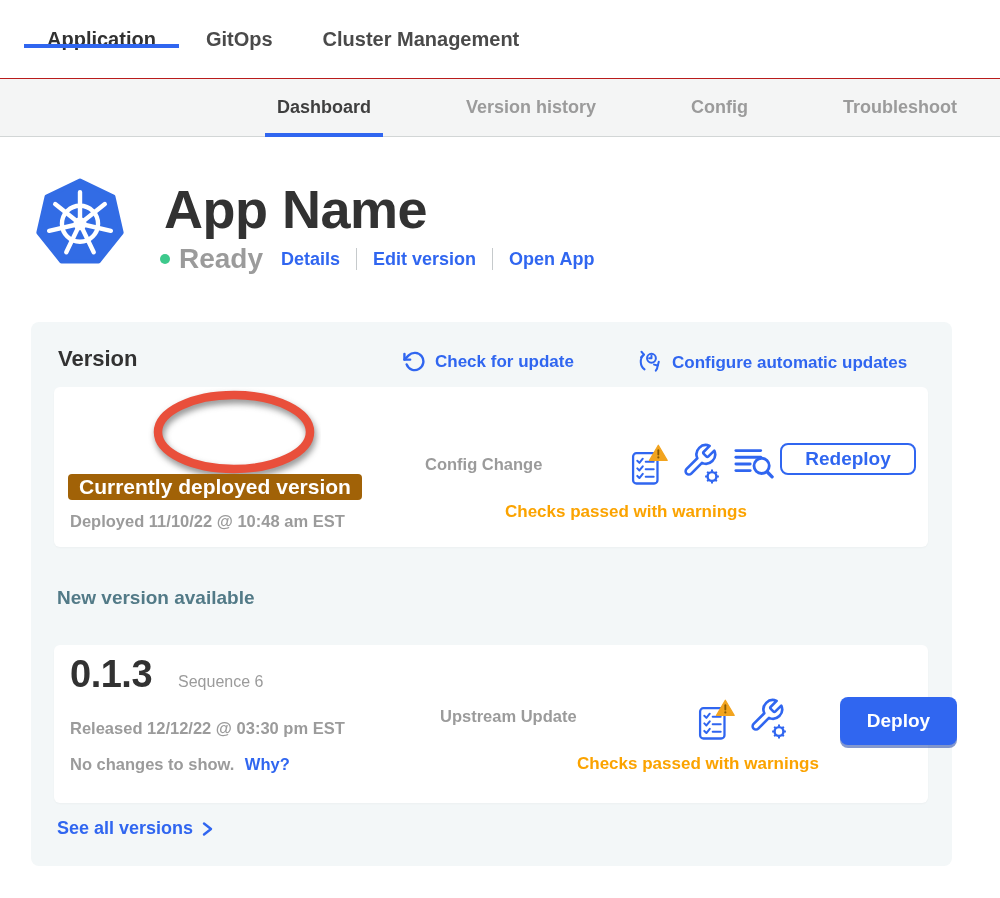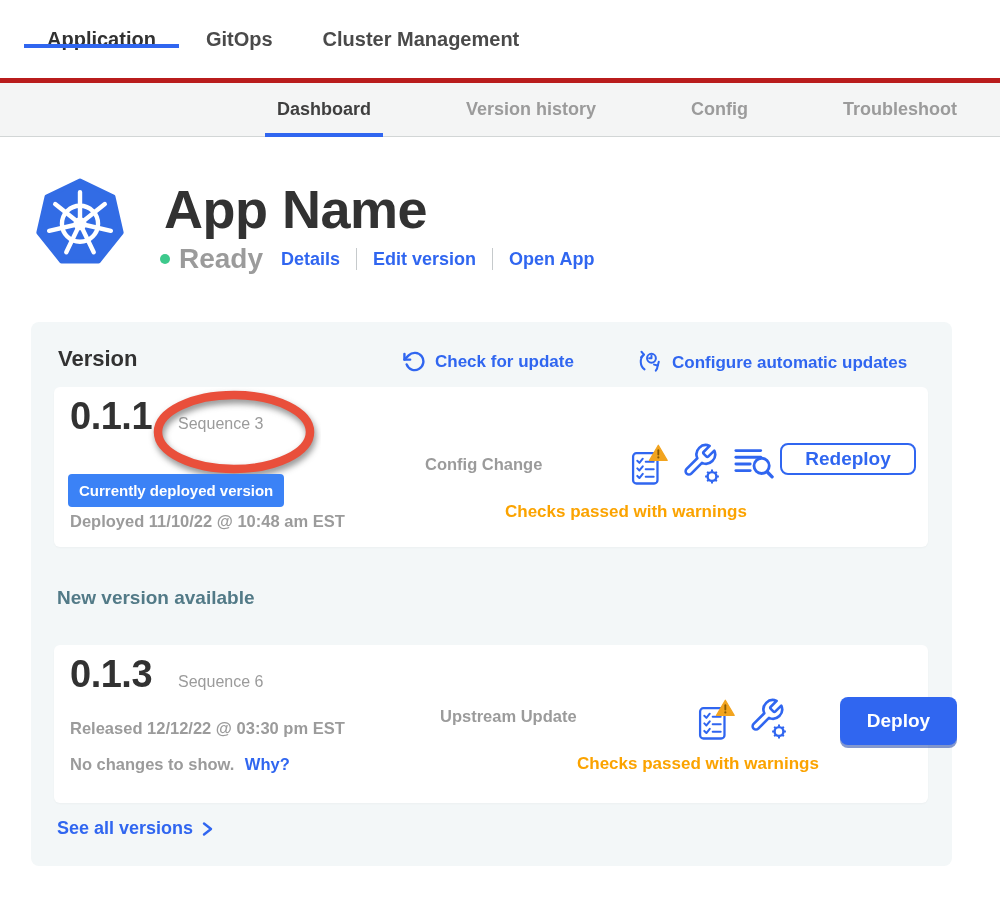--- a/index.html
+++ b/index.html
@@ -7,21 +7,21 @@
   body { font-family: "Liberation Sans", "DejaVu Sans", sans-serif; }
   .page { position: relative; width: 1000px; height: 898px; overflow: hidden; background: #fff; }
 
   
   .topnav { position: absolute; left: 0; top: 0; width: 1000px; height: 78px; background: #fff; display: flex; align-items: center; padding-left: 24px; gap: 4px; }
   .topnav-item { position: relative; display: flex; align-items: center; padding: 0 23px; font-size: 20px; font-weight: bold; color: #4a4a4a; cursor: pointer; }
   .topnav-item.active { color: #323232; }
   .topnav-item.active::after { content: ""; position: absolute; left: 0; right: 0; bottom: 3px; height: 4px; background: #3066f0; }
 
   
-  .subnav { position: absolute; left: 0; top: 78px; width: 1000px; height: 59px; background: #f4f5f5; border-top: 5px solid #b91c1c; border-bottom: 1px solid #d2d6d6; display: flex; align-items: stretch; padding-left: 265px; gap: 71px; }
+  .subnav { position: absolute; left: 0; top: 78px; width: 1000px; height: 59px; background: #f4f5f5; border-top: 1px solid #b91c1c; border-bottom: 1px solid #d2d6d6; display: flex; align-items: stretch; padding-left: 265px; gap: 71px; }
   .subnav-item { position: relative; display: flex; align-items: center; padding: 0 12px; font-size: 18px; font-weight: bold; color: #9b9b9b; white-space: nowrap; cursor: pointer; }
   .subnav-item.active { color: #3f3f3f; }
   .subnav-item.active::after { content: ""; position: absolute; left: 0; right: 0; bottom: -1px; height: 4px; background: #3066f0; }
 
   
   .app-logo { position: absolute; left: 36px; top: 178px; width: 88px; height: 88px; }
   .app-title { position: absolute; left: 164px; top: 178px; font-size: 54px; font-weight: bold; color: #323232; letter-spacing: -0.5px; }
   .status-row { position: absolute; left: 160px; top: 243px; display: flex; align-items: center; }
   .status-dot { width: 10px; height: 10px; border-radius: 50%; background: #3dc98c; margin-right: 9px; }
   .status-text { font-size: 28px; font-weight: bold; color: #9b9b9b; margin-right: 18px; }
@@ -35,21 +35,21 @@
   .icon-link svg { display: block; }
 
   .card { position: absolute; left: 23px; width: 874px; background: #fff; border-radius: 6px; box-shadow: 0 1px 2px rgba(0,0,0,0.03); }
   .card1 { top: 65px; height: 160px; }
   .card2 { top: 323px; height: 158px; }
 
   .ver-row { position: absolute; left: 16px; top: 8px; display: flex; align-items: baseline; }
   .ver-number { font-size: 38px; font-weight: bold; color: #323232; letter-spacing: -0.5px; }
   .ver-seq { font-size: 16px; color: #9b9b9b; margin-left: 26px; }
 
-  .badge-deployed { position: absolute; left: 14px; top: 87px; background: #3b82f6; color: #fff; font-size: 15px; font-weight: bold; padding: 8px 11px; border-radius: 4px; }
+  .badge-deployed { position: absolute; left: 14px; top: 87px; background: #a16207; color: #fff; font-size: 21px; font-weight: bold; padding: 1px 11px; border-radius: 4px; }
   .gray-bold { color: #9b9b9b; font-weight: bold; font-size: 16.5px; white-space: nowrap; }
   .deployed-line { position: absolute; left: 16px; top: 125px; }
   .released-line { position: absolute; left: 16px; top: 74px; }
   .nochanges-line { position: absolute; left: 16px; top: 110px; }
   .why-link { color: #3066f0; font-weight: bold; cursor: pointer; }
   .source-label1 { position: absolute; left: 371px; top: 68px; }
   .source-label2 { position: absolute; left: 386px; top: 62px; }
 
   .icons-row { position: absolute; display: flex; align-items: center; gap: 13px; height: 50px; }
   .icons-row1 { left: 577px; top: 53px; }
@@ -146,24 +146,20 @@
         <path d="M18.5 21.5 A 10 10 0 0 0 20.5 16"></path>
         <polyline points="3.6 1.8 6.2 4.8 3.2 7.6"></polyline>
         <polyline points="21.6 12.2 20.6 16.2 16.7 15.2"></polyline>
         <circle cx="14" cy="8.6" r="4.6"></circle>
         <polyline points="14 5.9 14 8.6 11.6 8.6"></polyline>
       </svg>
       <span>Configure automatic updates</span>
     </div>
 
     <div class="card card1">
-      <div class="ver-row">
-        <span class="ver-number">0.1.1</span>
-        <span class="ver-seq">Sequence 3</span>
-      </div>
 
       <svg class="annotation-ellipse" width="174" height="98" viewBox="0 0 174 98">
         <ellipse cx="87" cy="49" rx="76" ry="37" fill="none" stroke="rgba(60,60,60,0.55)" stroke-width="9" transform="translate(1.5,4)" style="filter: blur(3px);"></ellipse>
         <ellipse cx="87" cy="49" rx="76" ry="37" fill="none" stroke="#e94f3b" stroke-width="8.5"></ellipse>
       </svg>
 
       <div class="badge-deployed">Currently deployed version</div>
       <div class="gray-bold deployed-line">Deployed 11/10/22 @ 10:48 am EST</div>
       <div class="gray-bold source-label1">Config Change</div>
 

